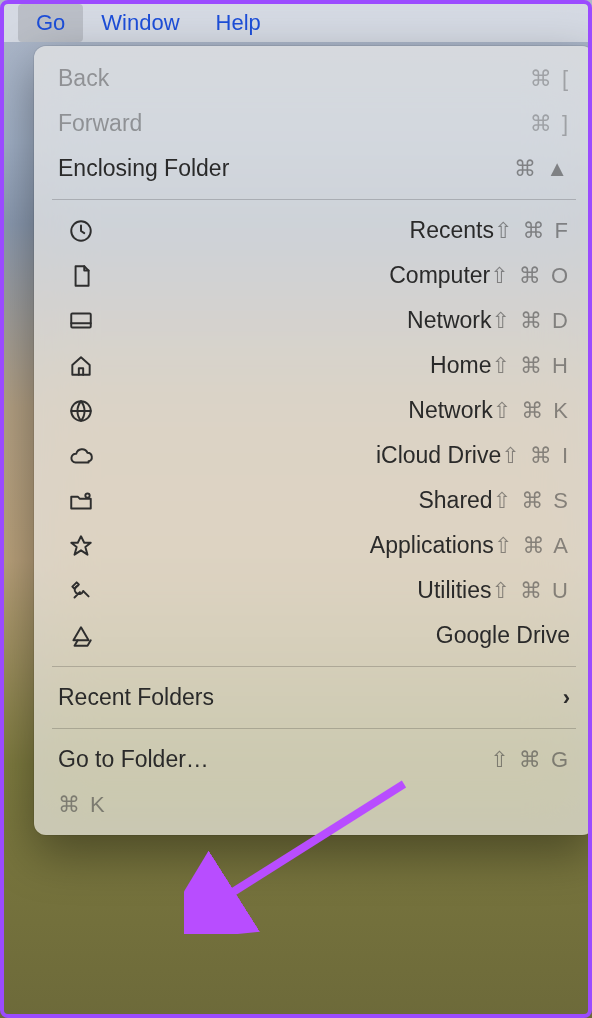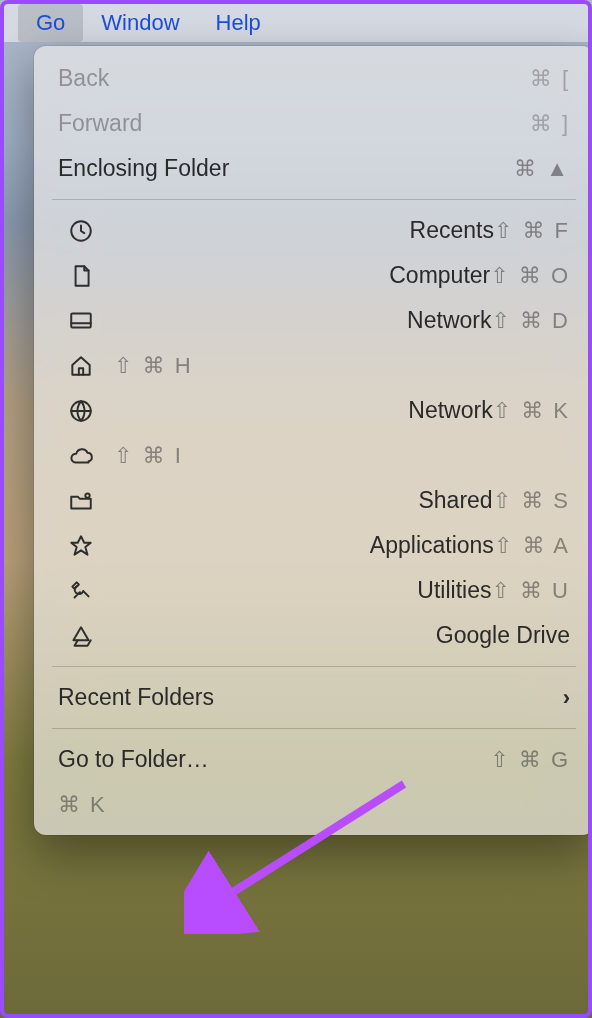--- a/index.html
+++ b/index.html
@@ -141,38 +141,40 @@
     <span class="label">Network</span>
     <span class="shortcut">⇧ ⌘ D</span>
   </div>
   <div class="menu-row withicon">
     <span class="icon">
         <svg viewBox="0 0 24 24">
           <path d="M4 11l8-7 8 7v9H4z"></path>
           <path d="M10 20v-6h4v6"></path>
         </svg>
       </span>
+    <span class="label">Home</span>
     <span class="shortcut">⇧ ⌘ H</span>
   </div>
   <div class="menu-row withicon">
     <span class="icon">
         <svg viewBox="0 0 24 24">
           <circle cx="12" cy="12" r="9"></circle>
           <path d="M3 12h18M12 3a14 14 0 0 1 0 18M12 3a14 14 0 0 0 0 18"></path>
         </svg>
       </span>
     <span class="label">Network</span>
     <span class="shortcut">⇧ ⌘ K</span>
   </div>
   <div class="menu-row withicon">
     <span class="icon">
         <svg viewBox="0 0 24 24">
           <path d="M7 18a4 4 0 1 1 .6-7.97A5.5 5.5 0 0 1 18 9a4 4 0 0 1 1 7.87V18z"></path>
         </svg>
       </span>
+    <span class="label">iCloud Drive</span>
     <span class="shortcut">⇧ ⌘ I</span>
   </div>
   <div class="menu-row withicon">
     <span class="icon">
         <svg viewBox="0 0 24 24">
           <path d="M3 8h6l2 2h10v9H3z"></path>
           <circle cx="18" cy="7" r="2"></circle>
         </svg>
       </span>
     <span class="label">Shared</span>

